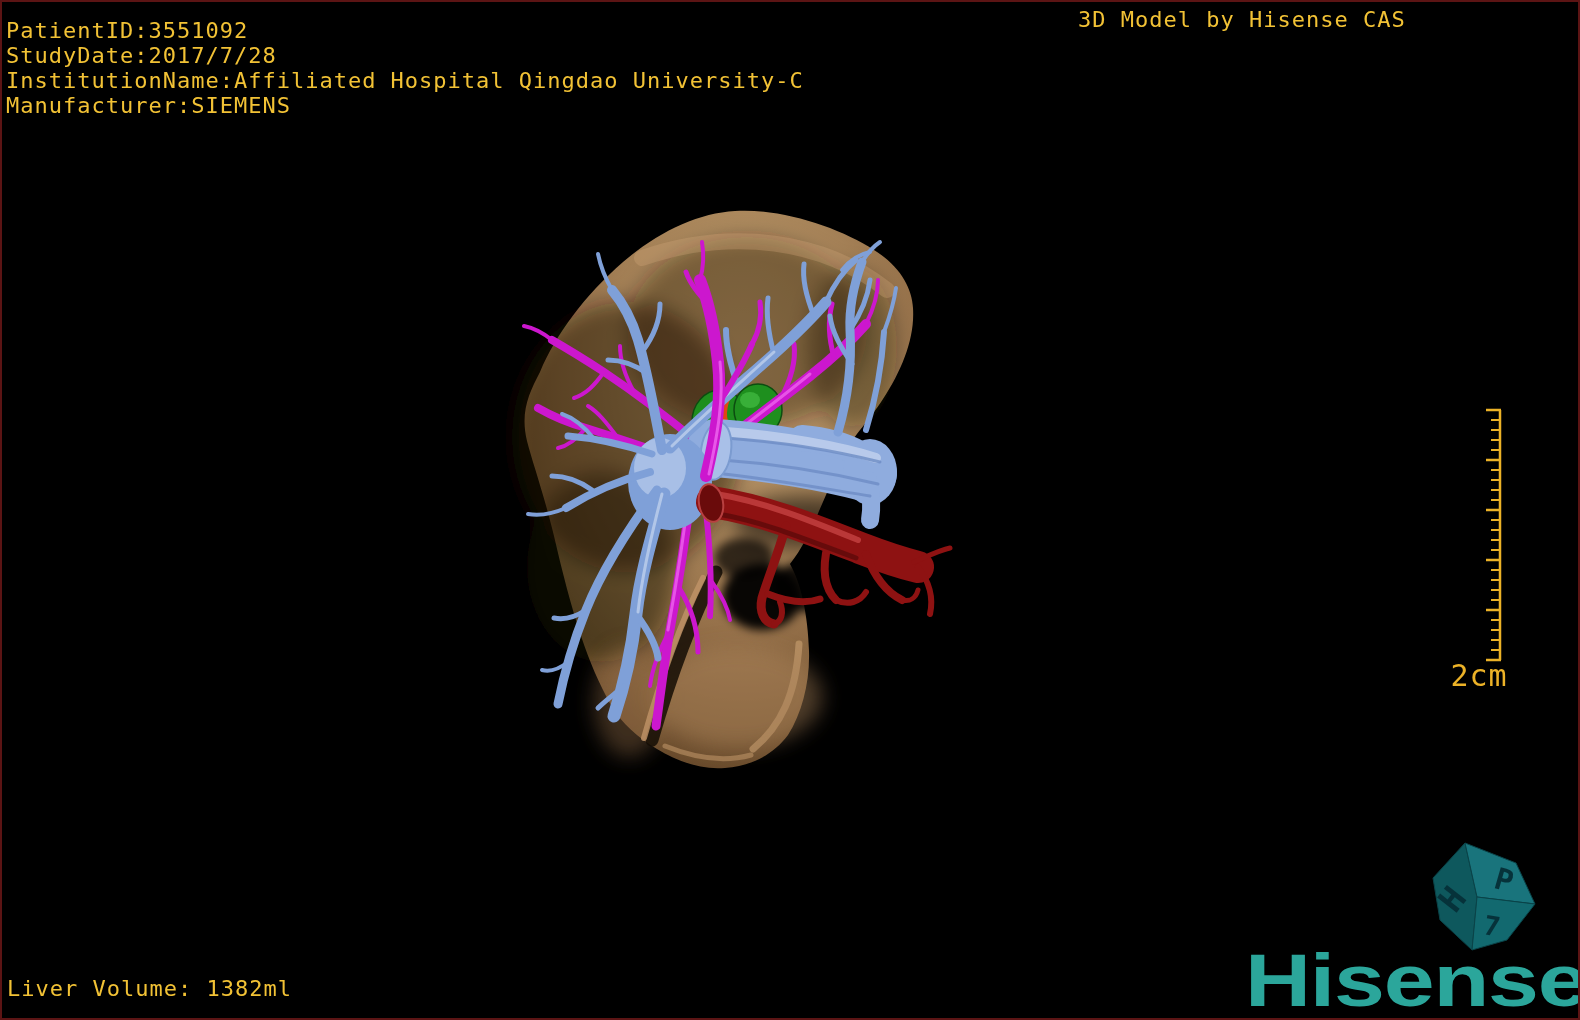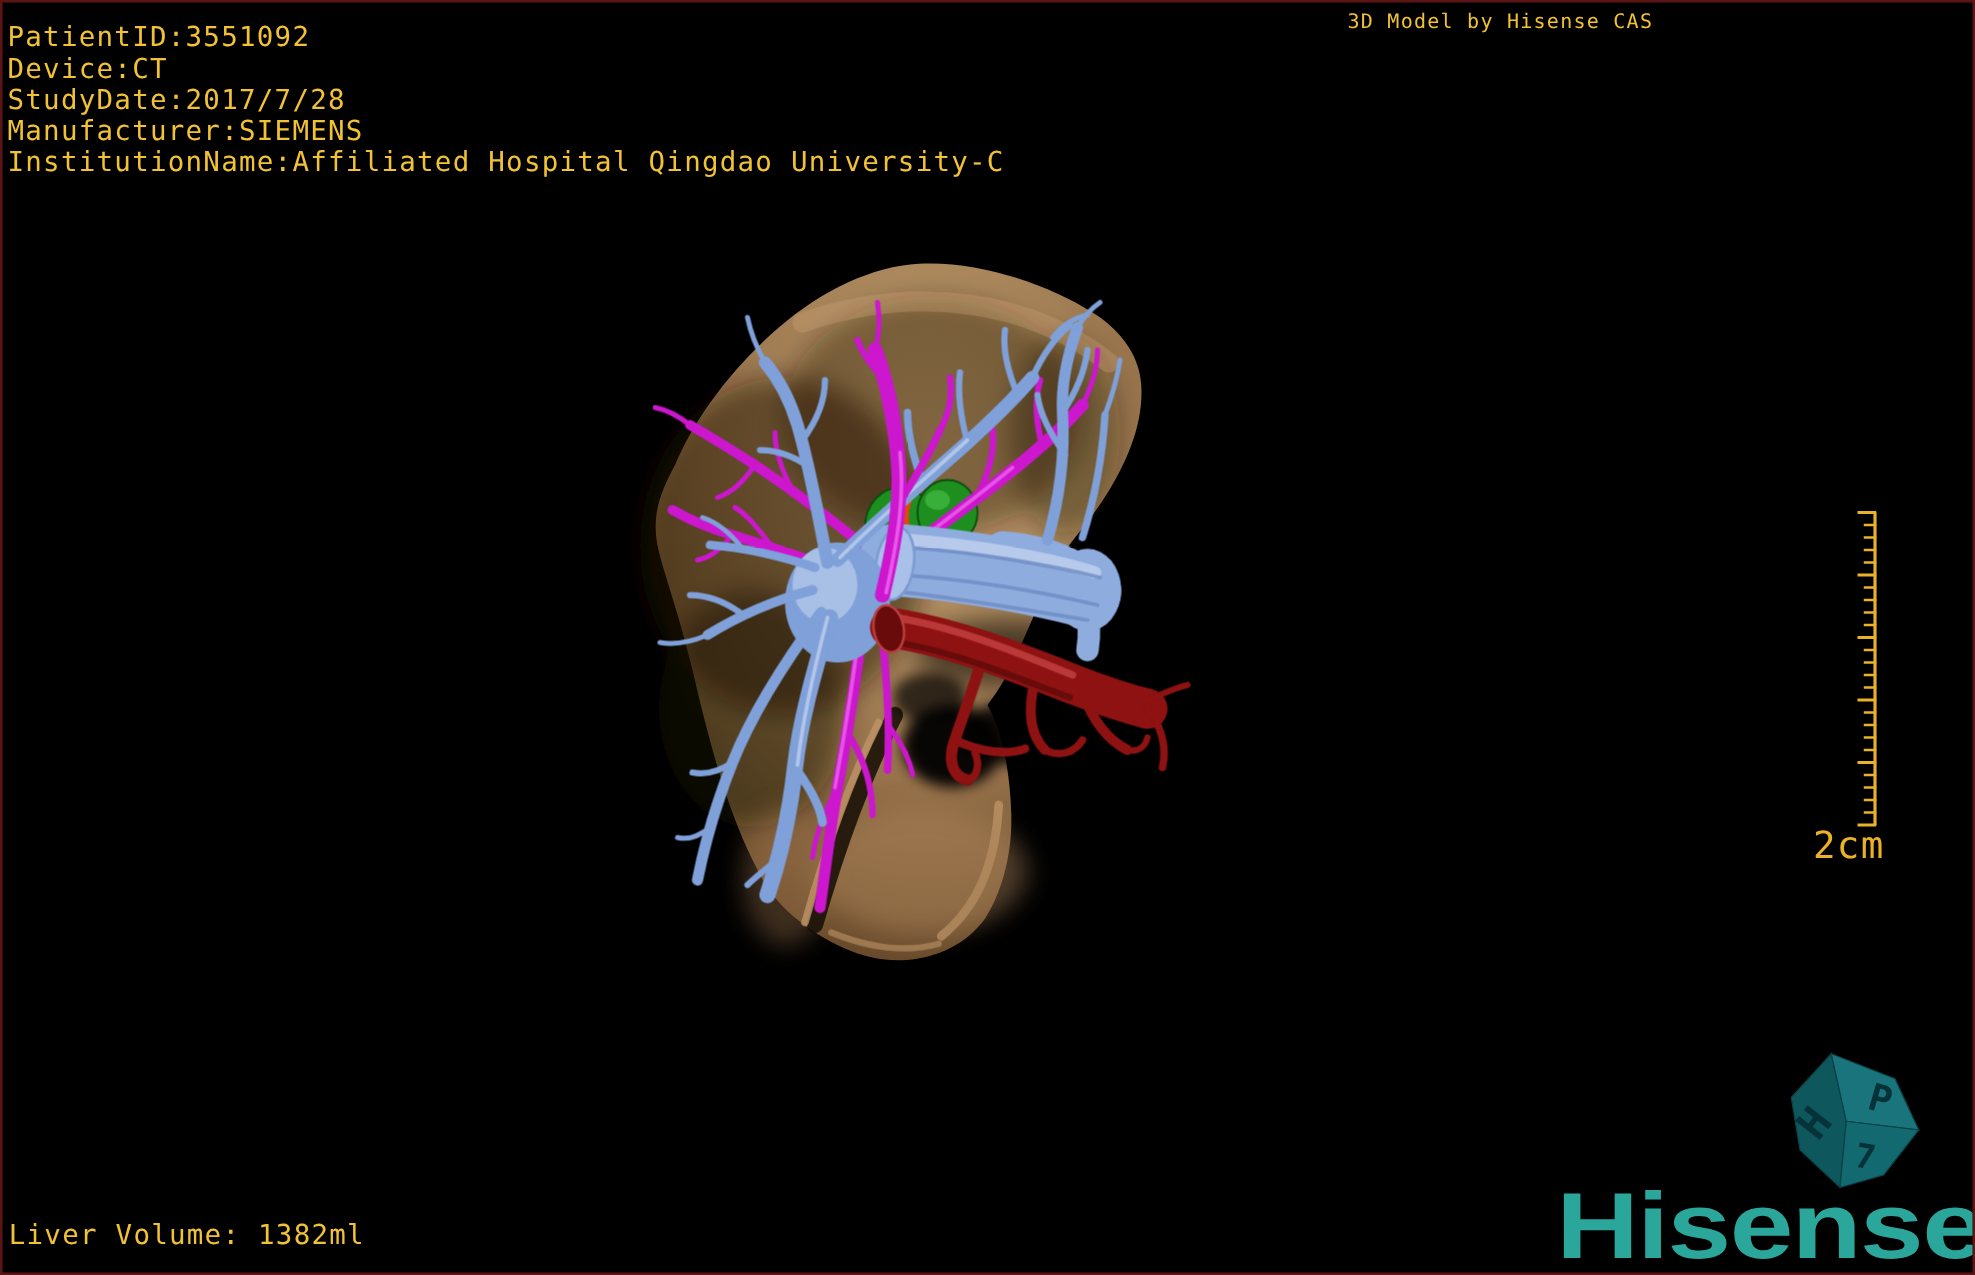--- a/index.html
+++ b/index.html
@@ -4,21 +4,21 @@
 <style>
   html,body{margin:0;padding:0;background:#000;}
   .screen{
     position:relative;width:1580px;height:1020px;background:#000;
     border:2px solid #5C1414;box-sizing:border-box;overflow:hidden;
     font-family:"DejaVu Sans Mono","Liberation Mono",monospace;
   }
   .gold{color:#F2C235;}
   .info-block{position:absolute;left:4px;top:16px;}
   .info-line{font-size:22px;line-height:25px;letter-spacing:1px;white-space:pre;}
-  .watermark{position:absolute;left:1076px;top:5px;font-size:16px;letter-spacing:1px;white-space:pre;}
+  .watermark{position:absolute;left:1076px;top:5px;font-size:22px;letter-spacing:1px;white-space:pre;}
   .volume{position:absolute;left:5px;top:974px;font-size:22px;letter-spacing:1px;white-space:pre;}
   .logo{
     position:absolute;left:1243px;top:941px;font-family:"Liberation Sans",sans-serif;
     font-weight:bold;font-size:75px;line-height:75px;letter-spacing:-1px;color:#2BA69B;
     transform:scaleX(1.22);transform-origin:left top;white-space:pre;
   }
   svg{position:absolute;left:0;top:0;}
   text{font-family:"DejaVu Sans Mono","Liberation Mono",monospace;}
 </style>
 </head>
@@ -190,24 +190,23 @@
       <polygon points="1463,841 1514,861 1533,902 1475,895" fill="#19747C"></polygon>
       <polygon points="1475,895 1533,902 1505,938 1470,948" fill="#12696F"></polygon>
       <text transform="translate(1450,897) rotate(-52)" text-anchor="middle" dominant-baseline="central" font-size="34" font-weight="bold" fill="#06323A" stroke="none">H</text>
       <text transform="translate(1502,878) rotate(16)" text-anchor="middle" dominant-baseline="central" font-size="30" font-weight="bold" fill="#06323A" stroke="none">P</text>
       <text transform="translate(1490,924) rotate(10)" text-anchor="middle" dominant-baseline="central" font-size="27" font-weight="bold" fill="#06323A" stroke="none">7</text>
     </g>
   </svg>
 
   <div class="info-block">
     <div class="info-line gold">PatientID:3551092</div>
-    <div class="info-line gold">Device:CT</div>
     <div class="info-line gold">StudyDate:2017/7/28</div>
+    <div class="info-line gold">InstitutionName:Affiliated Hospital Qingdao University-C</div>
     <div class="info-line gold">Manufacturer:SIEMENS</div>
-    <div class="info-line gold">InstitutionName:Affiliated Hospital Qingdao University-C</div>
   </div>
 
   <div class="watermark gold">3D Model by Hisense CAS</div>
 
   <div class="volume gold">Liver Volume: 1382ml</div>
 
   <div class="logo">Hisense</div>
 
 </div>
 

